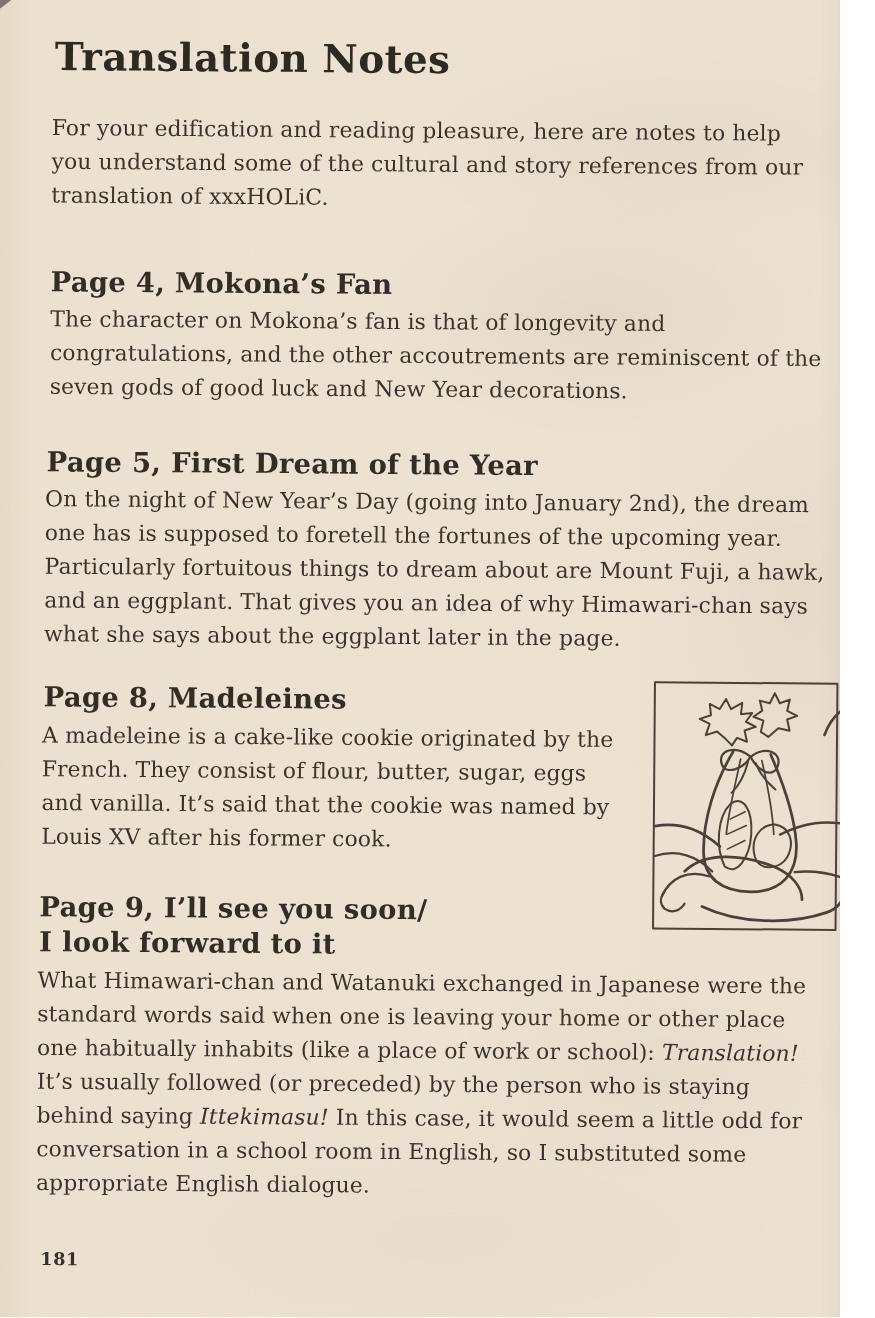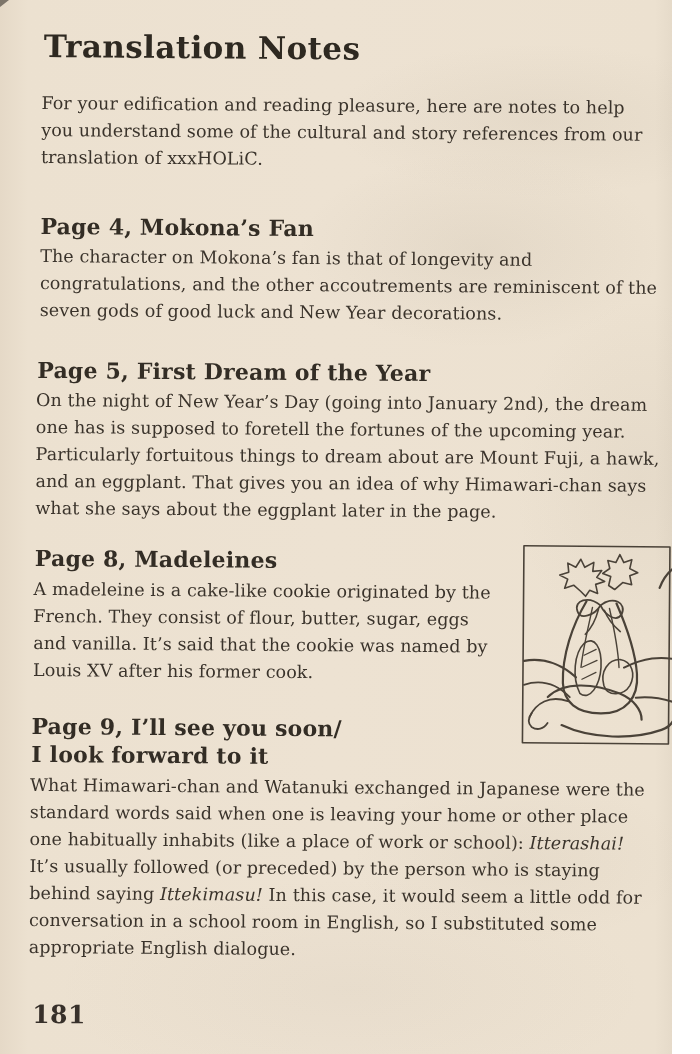--- a/index.html
+++ b/index.html
@@ -42,21 +42,21 @@
     margin: 0;
     font-size: 22px;
     font-weight: bold;
     letter-spacing: 0.2px;
     line-height: 28px;
     color: #332d25;
     white-space: nowrap;
   }
   .it { font-style: italic; }
   .pagenum {
-    font-size: 25px;
+    font-size: 14px;
     font-weight: bold;
     color: #37302a;
     letter-spacing: 0.5px;
   }
   .illus { position: absolute; left: 527px; top: 541px; }
   .illus svg { display: block; overflow: visible; }
   .corner-mark {
     position: absolute; left: 0; top: 0;
     width: 9px; height: 7px;
     background: #5a534b;
@@ -138,21 +138,21 @@
     </div>
 
     <h2 class="blk heading" style="left:37px; top:712px;">
       <span style="display:block">Page 9, I’ll see you soon/</span>
       <span style="display:block">I look forward to it</span>
     </h2>
 
     <div class="blk" style="left:36px; top:772px;">
       <div class="line">What Himawari-chan and Watanuki exchanged in Japanese were the</div>
       <div class="line">standard words said when one is leaving your home or other place</div>
-      <div class="line"><span>one habitually inhabits (like a place of work or school): </span><span class="it">Itterashai!</span></div>
+      <div class="line"><span>one habitually inhabits (like a place of work or school): </span><span class="it">Translation!</span></div>
       <div class="line">It’s usually followed (or preceded) by the person who is staying</div>
       <div class="line"><span>behind saying </span><span class="it">Ittekimasu!</span><span> In this case, it would seem a little odd for</span></div>
       <div class="line">conversation in a school room in English, so I substituted some</div>
       <div class="line">appropriate English dialogue.</div>
     </div>
 
     <div class="blk pagenum" style="left:40px; top:1000px;">181</div>
   </div>
 
   <div class="corner-mark"></div>

